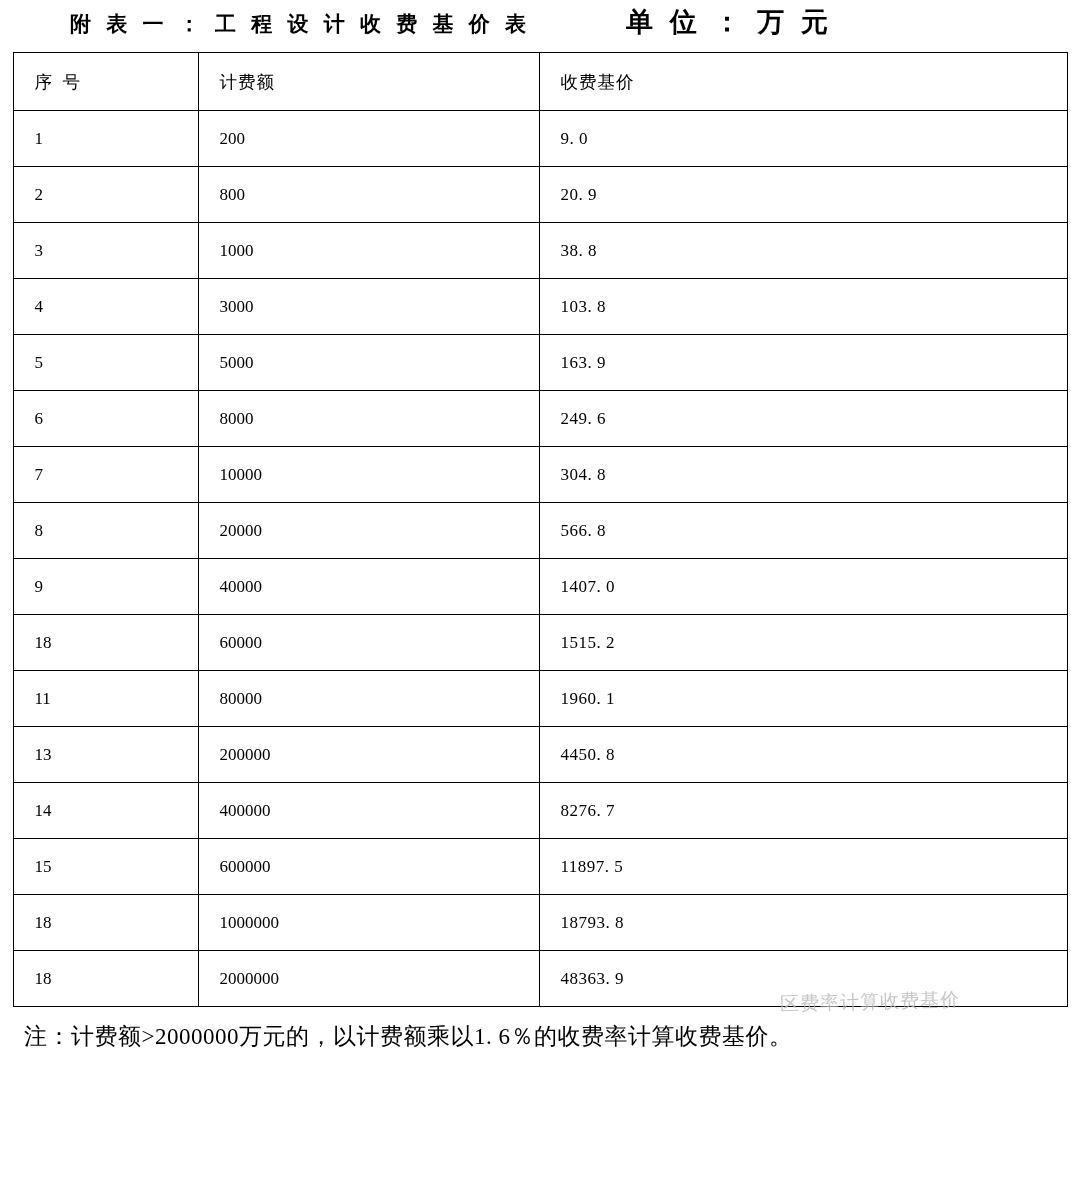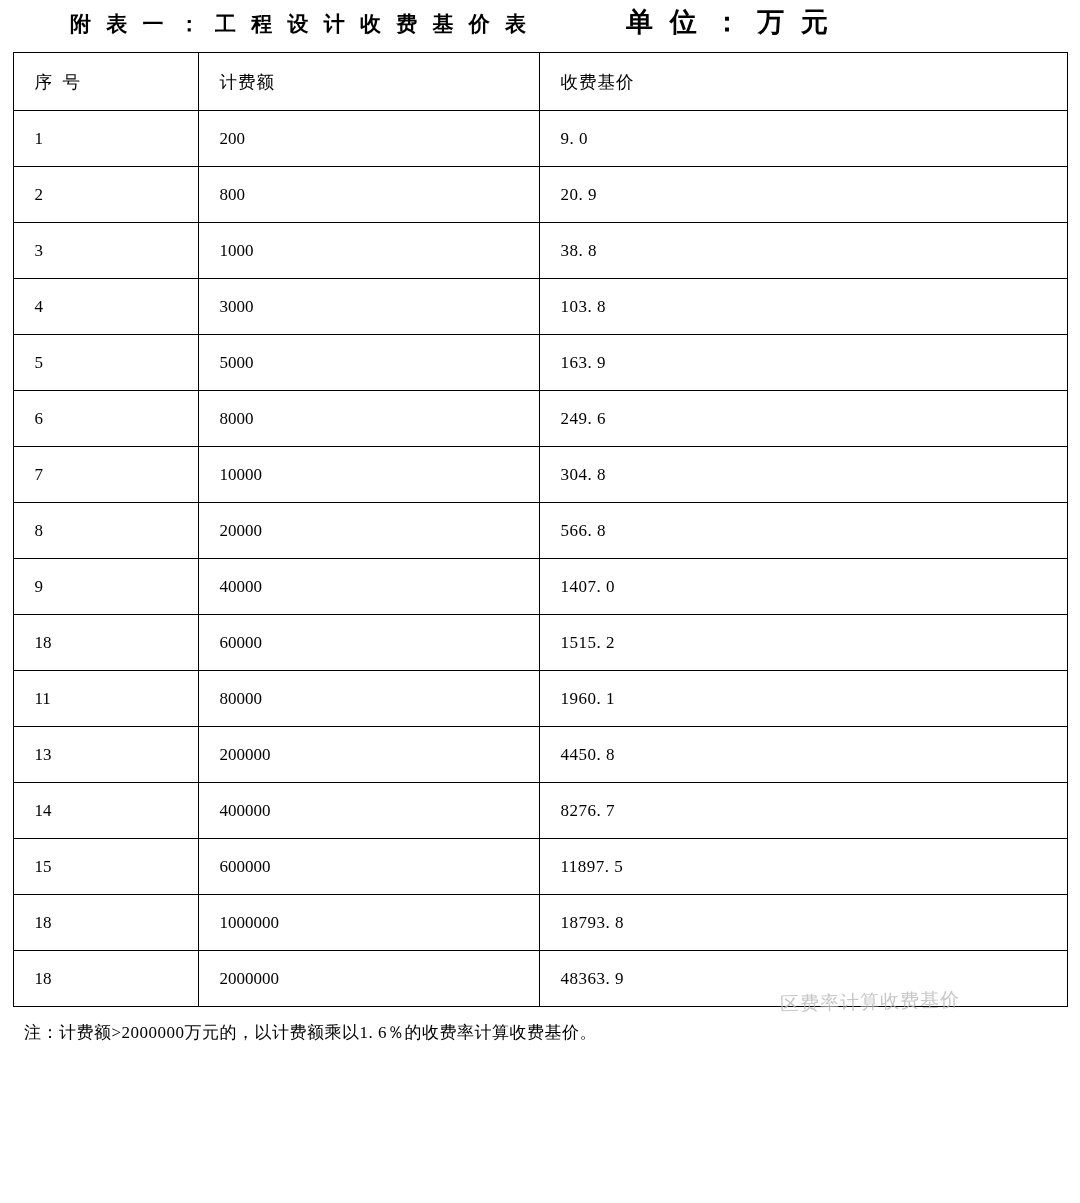--- a/index.html
+++ b/index.html
@@ -86,21 +86,21 @@
     font-size: 16.5px;
   }
   td.c-price {
     padding-left: 48px;
     font-size: 16.5px;
     letter-spacing: 0.5px;
   }
   .footnote {
     margin-top: 14px;
     padding-left: 14px;
-    font-size: 17px;
+    font-size: 23px;
     letter-spacing: 0.5px;
     white-space: nowrap;
   }
   .watermark {
     position: absolute;
     right: 120px;
     bottom: 10px;
     font-size: 19px;
     color: #b9b9b9;
     letter-spacing: 1px;

